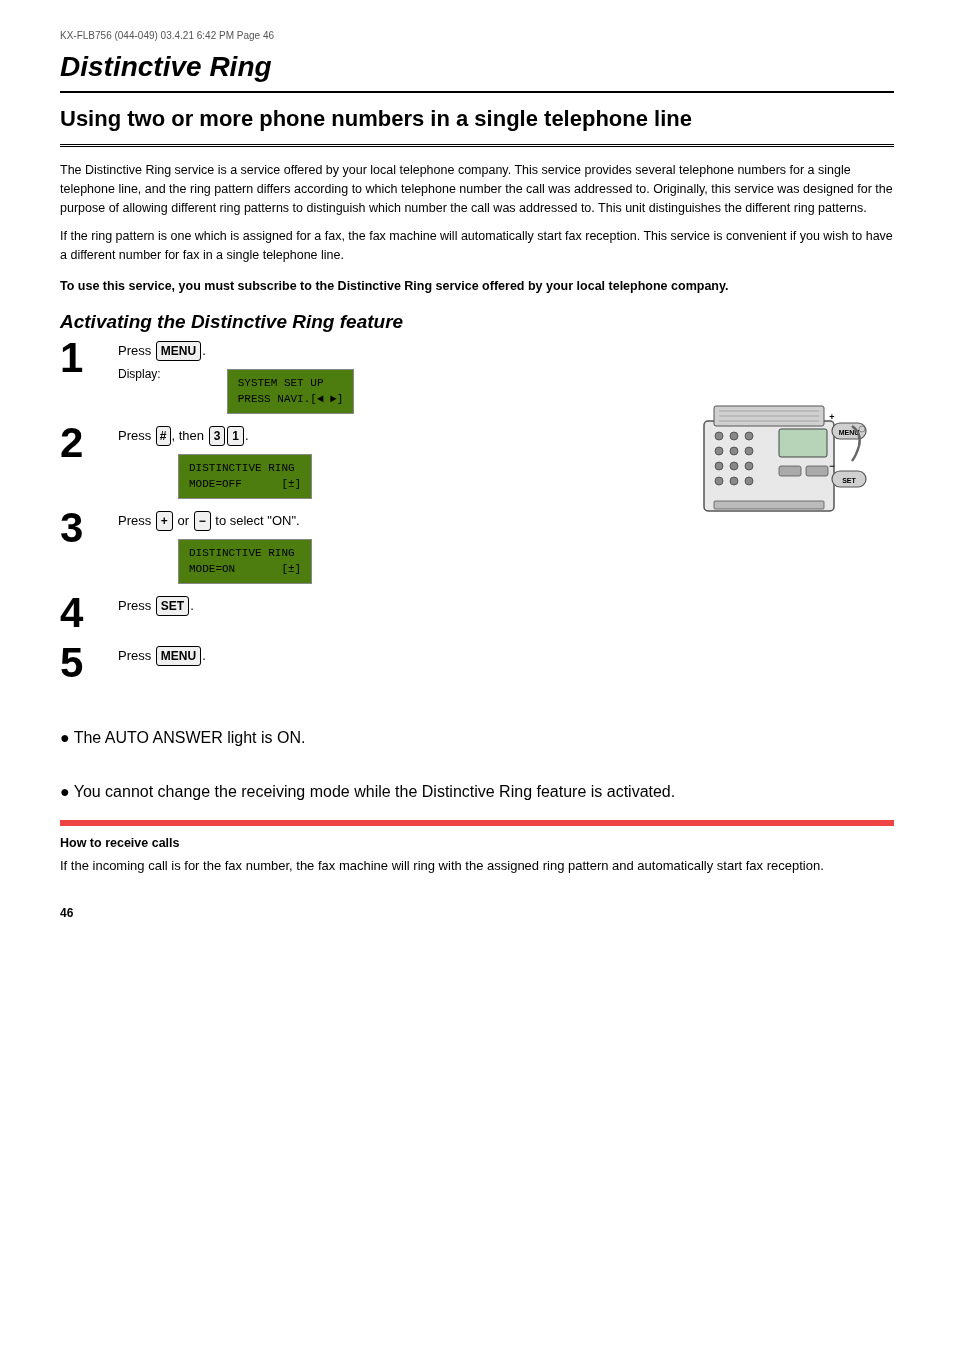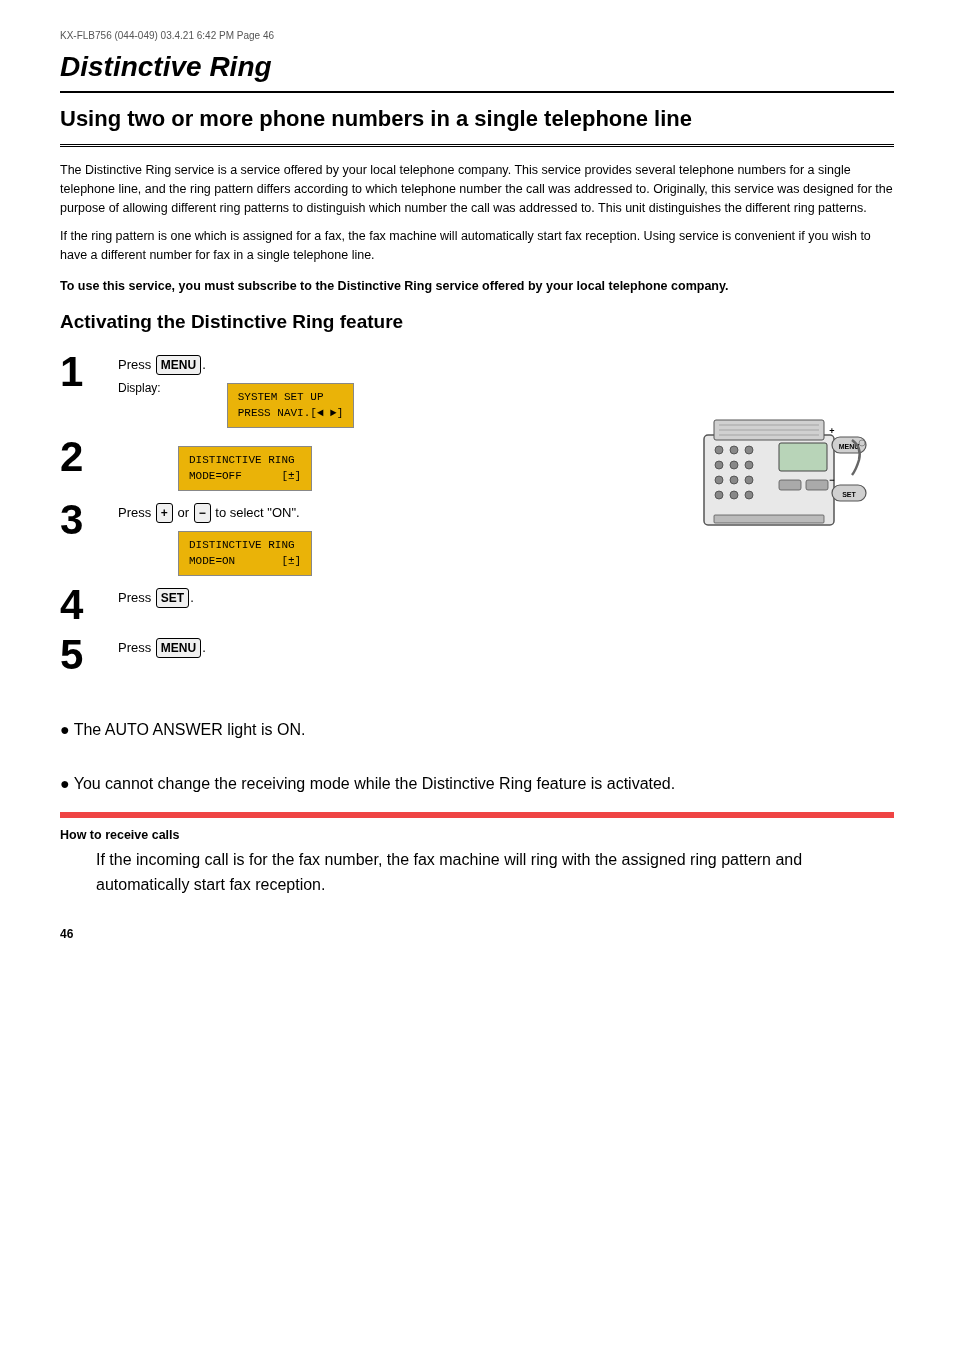--- a/index.html
+++ b/index.html
@@ -49,21 +49,22 @@
       font-weight: bold;
       line-height: 1.55;
       margin-bottom: 14px;
       margin-top: 12px;
     }
 
     
     .sub-heading {
       font-size: 19px;
       font-weight: bold;
-      margin-bottom: 22px;
+      margin-bottom: 8px;
+      font-style: italic;
     }
 
     .step-row {
       display: flex;
       align-items: flex-start;
       margin-bottom: 12px;
     }
 
     .step-number {
       font-size: 42px;
@@ -80,21 +81,21 @@
 
     .step-instruction {
       font-size: 13px;
       margin-bottom: 6px;
       line-height: 1.5;
     }
 
     .step-display {
       display: inline-block;
       border: 1px solid #888;
-      background: #eab308;
+      background: #4d7c0f;
       font-family: 'Courier New', monospace;
       font-size: 11px;
       padding: 5px 10px;
       margin-top: 2px;
       margin-left: 60px;
       line-height: 1.5;
     }
 
     
     .key-box {
@@ -178,24 +179,23 @@
       margin-top: 10px;
     }
 
     .how-to-title {
       font-weight: bold;
       font-size: 12.5px;
       margin-bottom: 6px;
     }
 
     .how-to-text {
-      font-size: 16px;
+      font-size: 13px;
       line-height: 1.55;
       margin-bottom: 6px;
-      margin-left: 36px;
     }
 
     
     .page-number {
       margin-top: 30px;
       font-size: 12px;
       font-weight: bold;
     }
 
     
@@ -211,21 +211,21 @@
 
 <div class="file-info">KX-FLB756 (044-049)  03.4.21  6:42 PM  Page 46</div>
 
 <div class="page-title">Distinctive Ring</div>
 
 <hr class="title-rule">
 
 <div class="section-heading">Using two or more phone numbers in a single telephone line</div>
 
 <p class="body-text">The Distinctive Ring service is a service offered by your local telephone company. This service provides several telephone numbers for a single telephone line, and the ring pattern differs according to which telephone number the call was addressed to. Originally, this service was designed for the purpose of allowing different ring patterns to distinguish which number the call was addressed to. This unit distinguishes the different ring patterns.</p>
-<p class="body-text">If the ring pattern is one which is assigned for a fax, the fax machine will automatically start fax reception. Using service is convenient if you wish to have a different number for fax in a single telephone line.</p>
+<p class="body-text">If the ring pattern is one which is assigned for a fax, the fax machine will automatically start fax reception. This service is convenient if you wish to have a different number for fax in a single telephone line.</p>
 <p class="body-text-bold">To use this service, you must subscribe to the Distinctive Ring service offered by your local telephone company.</p>
 
 <div class="sub-heading">Activating the Distinctive Ring feature</div>
 
 <div class="main-layout">
 
   <div class="steps-column">
 
     <div class="step-row">
       <div class="step-number">1</div>
@@ -238,20 +238,23 @@
           <div class="step-display">
             SYSTEM SET UP<br>PRESS NAVI.[◄ ►]
           </div>
         </div>
       </div>
     </div>
 
     <div class="step-row">
       <div class="step-number">2</div>
       <div class="step-content">
+        <div class="step-instruction">
+          Press <span class="key-box-hash">#</span>, then <span class="key-box">3</span><span class="key-box">1</span>.
+        </div>
         <div style="margin-left:0px; margin-top:4px;">
           <div class="step-display">
             DISTINCTIVE RING<br>MODE=OFF&nbsp;&nbsp;&nbsp;&nbsp;&nbsp;&nbsp;[±]
           </div>
         </div>
       </div>
     </div>
 
     <div class="step-row">
       <div class="step-number">3</div>

